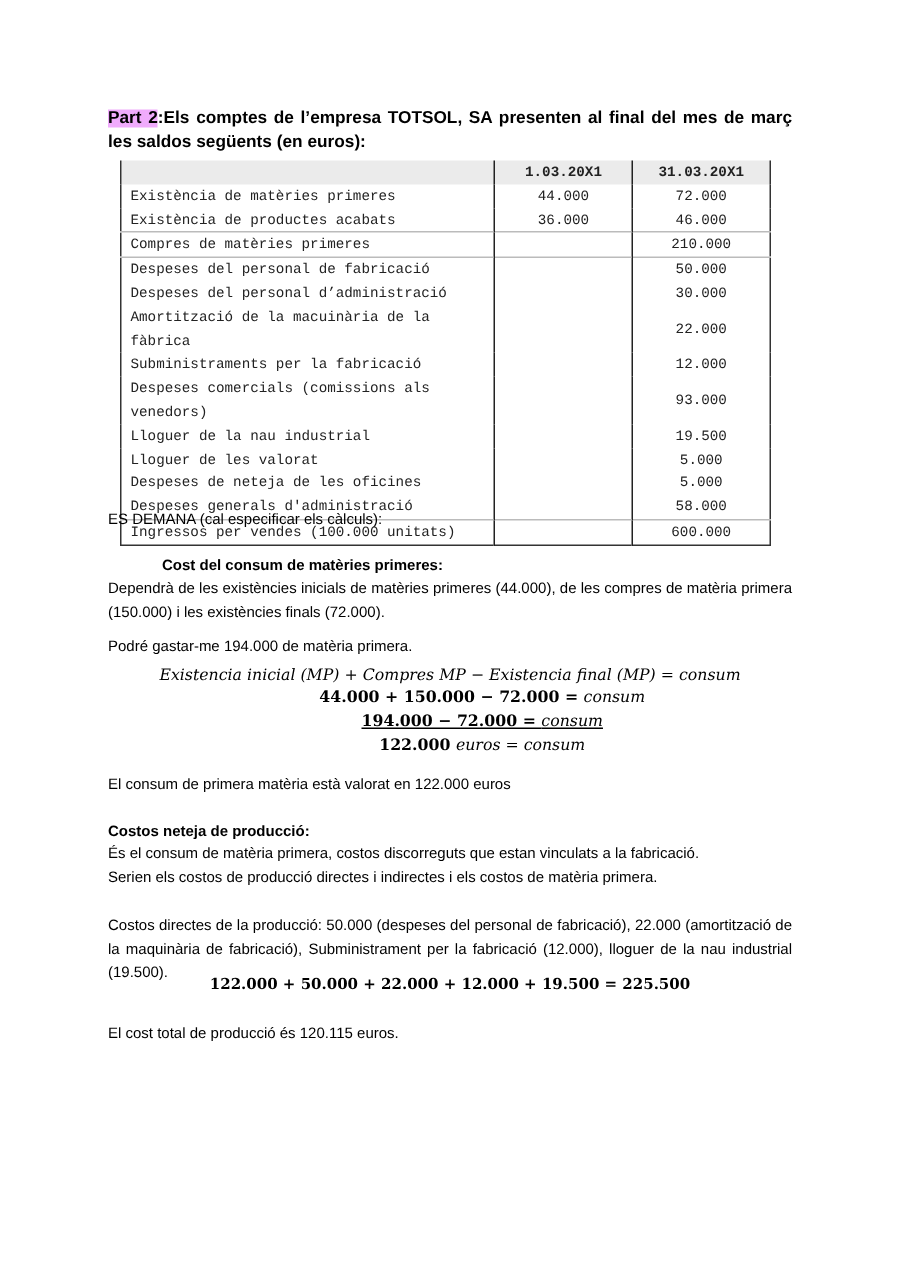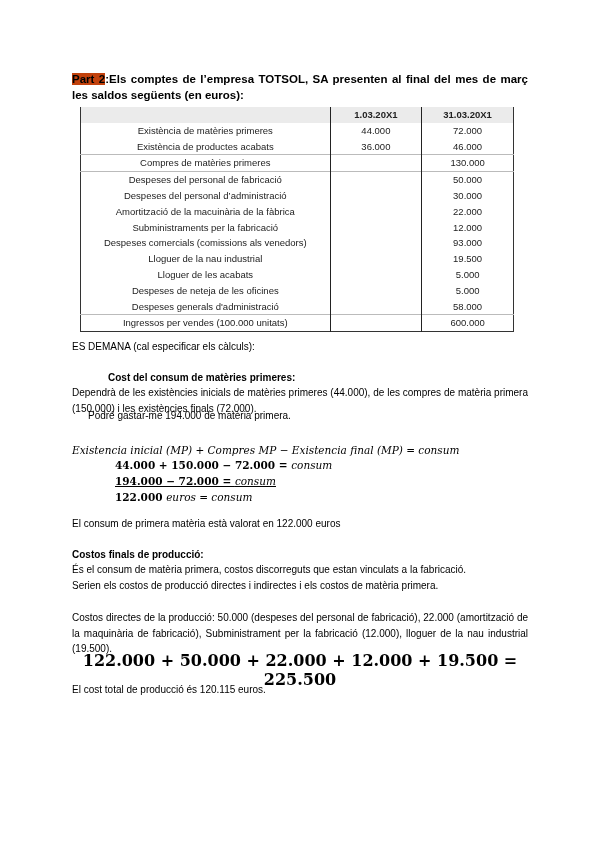--- a/index.html
+++ b/index.html
@@ -1,35 +1,35 @@
 <!DOCTYPE html>
 <html><head>
 <meta charset="utf-8">
 <style>
   html, body { margin:0; padding:0; background:#ffffff; }
   body { width:600px; height:848px; position:relative; overflow:hidden; color:#000; }
   .page { position:absolute; left:0; top:0; width:600px; height:848px; }
   .arial { font-family:"Liberation Sans", sans-serif; }
-  .calibri { font-family:Liberation Sans, sans-serif;padding-left:18px; }
+  .calibri { font-family:Liberation Mono, monospace;padding-left:18px; }
   .intro { position:absolute; left:72px; top:71px; width:456px; font-size:11.5px; font-weight:bold; line-height:16px; text-align:justify; }
-  .hl { background:#c2410c; color:#000; }
+  .hl { background:#f0abfc; color:#000; }
   table.bal { position:absolute; left:80px; top:107px; width:434px; border-collapse:collapse; font-size:9.5px; }
   table.bal td, table.bal th { padding:0 6px; height:15.8px; line-height:15.8px; color:#222; }
   table.bal th { background:#ebebeb; font-weight:bold; text-align:center; }
-  table.bal .c1 { width:243px; text-align:center; }
+  table.bal .c1 { width:243px; text-align:left; }
   table.bal .c2 { width:80px; text-align:center; border-left:1px solid #222; }
   table.bal .c3 { width:80px; text-align:center; border-left:1px solid #222; }
   table.bal { border-left:1.5px solid #333; border-right:1.5px solid #333; border-bottom:1.5px solid #333; }
   tr.sep td { border-top:1px solid #bbb; }
   .txt { position:absolute; left:72px; width:456px; font-size:10px; line-height:15.6px; text-align:justify; }
   .bold { font-weight:bold; }
-  .eq { position:absolute; left:72px; width:456px; font-family:"DejaVu Serif", serif; font-size:10.5px; line-height:15.5px; }
+  .eq { position:absolute; left:72px; width:456px; text-align:center; font-family:"DejaVu Serif", serif; font-size:10.5px; line-height:15.5px; }
   .eq .i { font-style:italic; }
   .eq .b { font-weight:bold;margin-left:43px; }
-  .eq2 { position:absolute; left:72px; width:456px; text-align:center; font-family:"DejaVu Serif", serif; font-size:16px; font-weight:bold; }
+  .eq2 { position:absolute; left:72px; width:456px; text-align:center; font-family:"DejaVu Serif", serif; font-size:10px; font-weight:bold; }
 </style>
 </head>
 <body>
 
 <div class="page">
 
   <div class="intro arial"><span class="hl">Part 2</span><span>:Els comptes de l’empresa TOTSOL, SA presenten al final del mes de març les saldos següents (en euros):</span></div>
 
   <table class="bal calibri">
     <tbody>
@@ -44,21 +44,21 @@
           <td class="c3">72.000</td>
         </tr>
     <tr>
           <td class="c1">Existència de productes acabats</td>
           <td class="c2">36.000</td>
           <td class="c3">46.000</td>
         </tr>
     <tr class="sep">
           <td class="c1">Compres de matèries primeres</td>
           <td class="c2"></td>
-          <td class="c3">130.000</td>
+          <td class="c3">210.000</td>
         </tr>
     <tr class="sep">
           <td class="c1">Despeses del personal de fabricació</td>
           <td class="c2"></td>
           <td class="c3">50.000</td>
         </tr>
     <tr>
           <td class="c1">Despeses del personal d’administració</td>
           <td class="c2"></td>
           <td class="c3">30.000</td>
@@ -77,21 +77,21 @@
           <td class="c1">Despeses comercials (comissions als venedors)</td>
           <td class="c2"></td>
           <td class="c3">93.000</td>
         </tr>
     <tr>
           <td class="c1">Lloguer de la nau industrial</td>
           <td class="c2"></td>
           <td class="c3">19.500</td>
         </tr>
     <tr>
-          <td class="c1">Lloguer de les acabats</td>
+          <td class="c1">Lloguer de les valorat</td>
           <td class="c2"></td>
           <td class="c3">5.000</td>
         </tr>
     <tr>
           <td class="c1">Despeses de neteja de les oficines</td>
           <td class="c2"></td>
           <td class="c3">5.000</td>
         </tr>
     <tr>
           <td class="c1">Despeses generals d'administració</td>
@@ -103,30 +103,30 @@
           <td class="c2"></td>
           <td class="c3">600.000</td>
         </tr>
   </tbody>
     </table>
 
   <div class="txt arial" style="top:339px;">ES DEMANA (cal especificar els càlculs):</div>
 
   <div class="txt arial bold" style="top:370px;margin-left:36px;">Cost del consum de matèries primeres:</div>
   <div class="txt arial" style="top:385px;">Dependrà de les existències inicials de matèries primeres (44.000), de les compres de matèria primera (150.000) i les existències finals (72.000).</div>
-  <div class="txt arial" style="top:408px;margin-left:16px;">Podré gastar-me 194.000 de matèria primera.</div>
+  <div class="txt arial" style="top:424px;">Podré gastar-me 194.000 de matèria primera.</div>
 
   <div class="eq i" style="top:443px;"><span class="i">Existencia inicial (MP)  +  Compres MP  −  Existencia final (MP)  =  consum</span></div>
   <div class="eq" style="top:458px;"><span class="b">44.000  +  150.000  −  72.000  = </span><span class="i">consum</span></div>
   <div class="eq" style="top:474px;text-decoration:underline;"><span class="b">194.000  −  72.000  = </span><span class="i">consum</span></div>
   <div class="eq" style="top:490px;"><span class="b">122.000 </span><span class="i">euros  =  consum</span></div>
 
   <div class="txt arial" style="top:516px;">El consum de primera matèria està valorat en 122.000 euros</div>
 
-  <div class="txt arial bold" style="top:547px;">Costos finals de producció:</div>
+  <div class="txt arial bold" style="top:547px;">Costos neteja de producció:</div>
   <div class="txt arial" style="top:562px;">És el consum de matèria primera, costos discorreguts que estan vinculats a la fabricació.</div>
   <div class="txt arial" style="top:578px;">Serien els costos de producció directes i indirectes i els costos de matèria primera.</div>
   <div class="txt arial" style="top:610px;">Costos directes de la producció: 50.000 (despeses del personal de fabricació), 22.000 (amortització de la maquinària de fabricació), Subministrament per la fabricació (12.000), lloguer de la nau industrial (19.500).</div>
 
   <div class="eq2" style="top:651px;">122.000  +  50.000 + 22.000 + 12.000 + 19.500  =  225.500</div>
 
   <div class="txt arial" style="top:682px;">El cost total de producció és 120.115 euros.</div>
 </div>
 
 </body></html>

